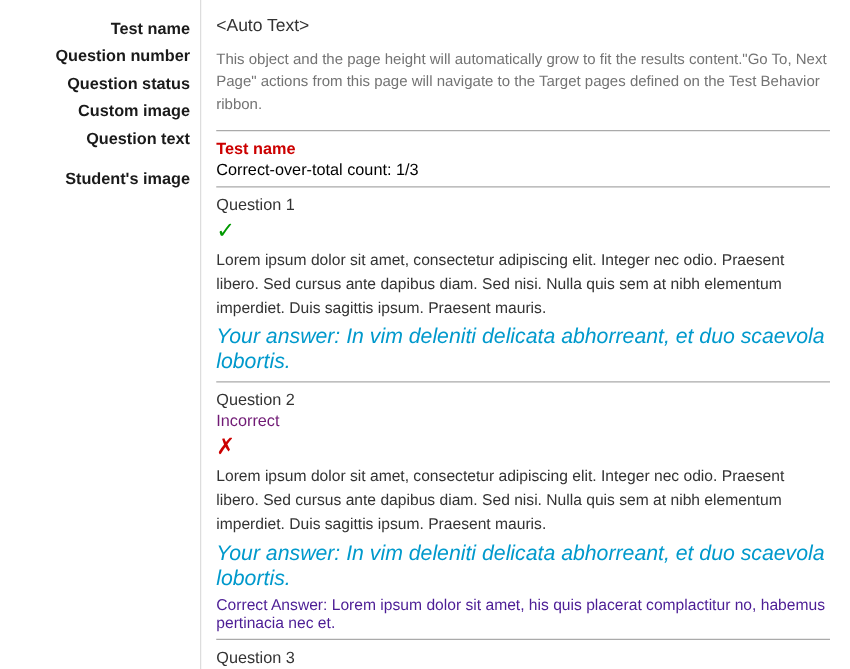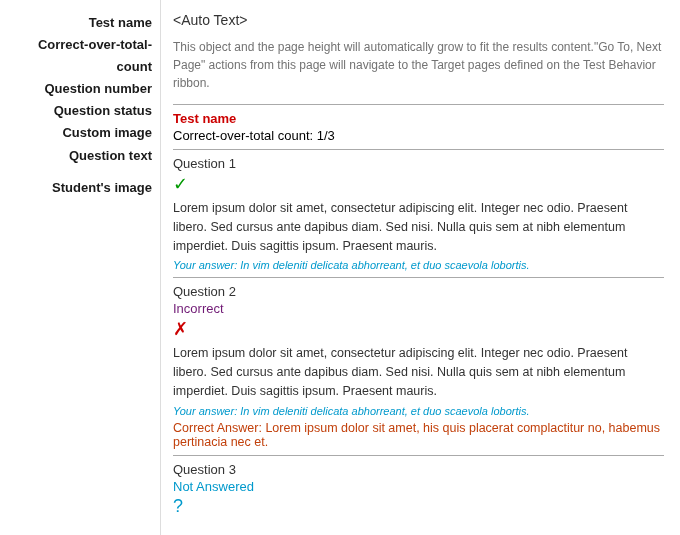--- a/index.html
+++ b/index.html
@@ -114,36 +114,35 @@
       display: block;
     }
     .body-text {
       font-size: 12.5px;
       color: #333;
       line-height: 1.5;
       margin-bottom: 4px;
     }
     .your-answer {
       color: #0099cc;
-      font-size: 11px;
+      font-size: 17px;
       font-style: italic;
       margin-bottom: 4px;
     }
     .correct-answer {
       font-size: 12.5px;
-      color: #c2410c;
+      color: #4c1d95;
       margin-bottom: 4px;
     }
   </style>
 </head>
 <body>
 
 <div class="sidebar">
   <div class="sidebar-item">Test name</div>
-  <div class="sidebar-item">Correct-over-total-count</div>
   <div class="sidebar-item">Question number</div>
   <div class="sidebar-item">Question status</div>
   <div class="sidebar-item">Custom image</div>
   <div class="sidebar-item">Question text</div>
   <div class="sidebar-item gap">Student's image</div>
 </div>
 
 <div class="main">
   <div class="page-title">&lt;Auto Text&gt;</div>
 

